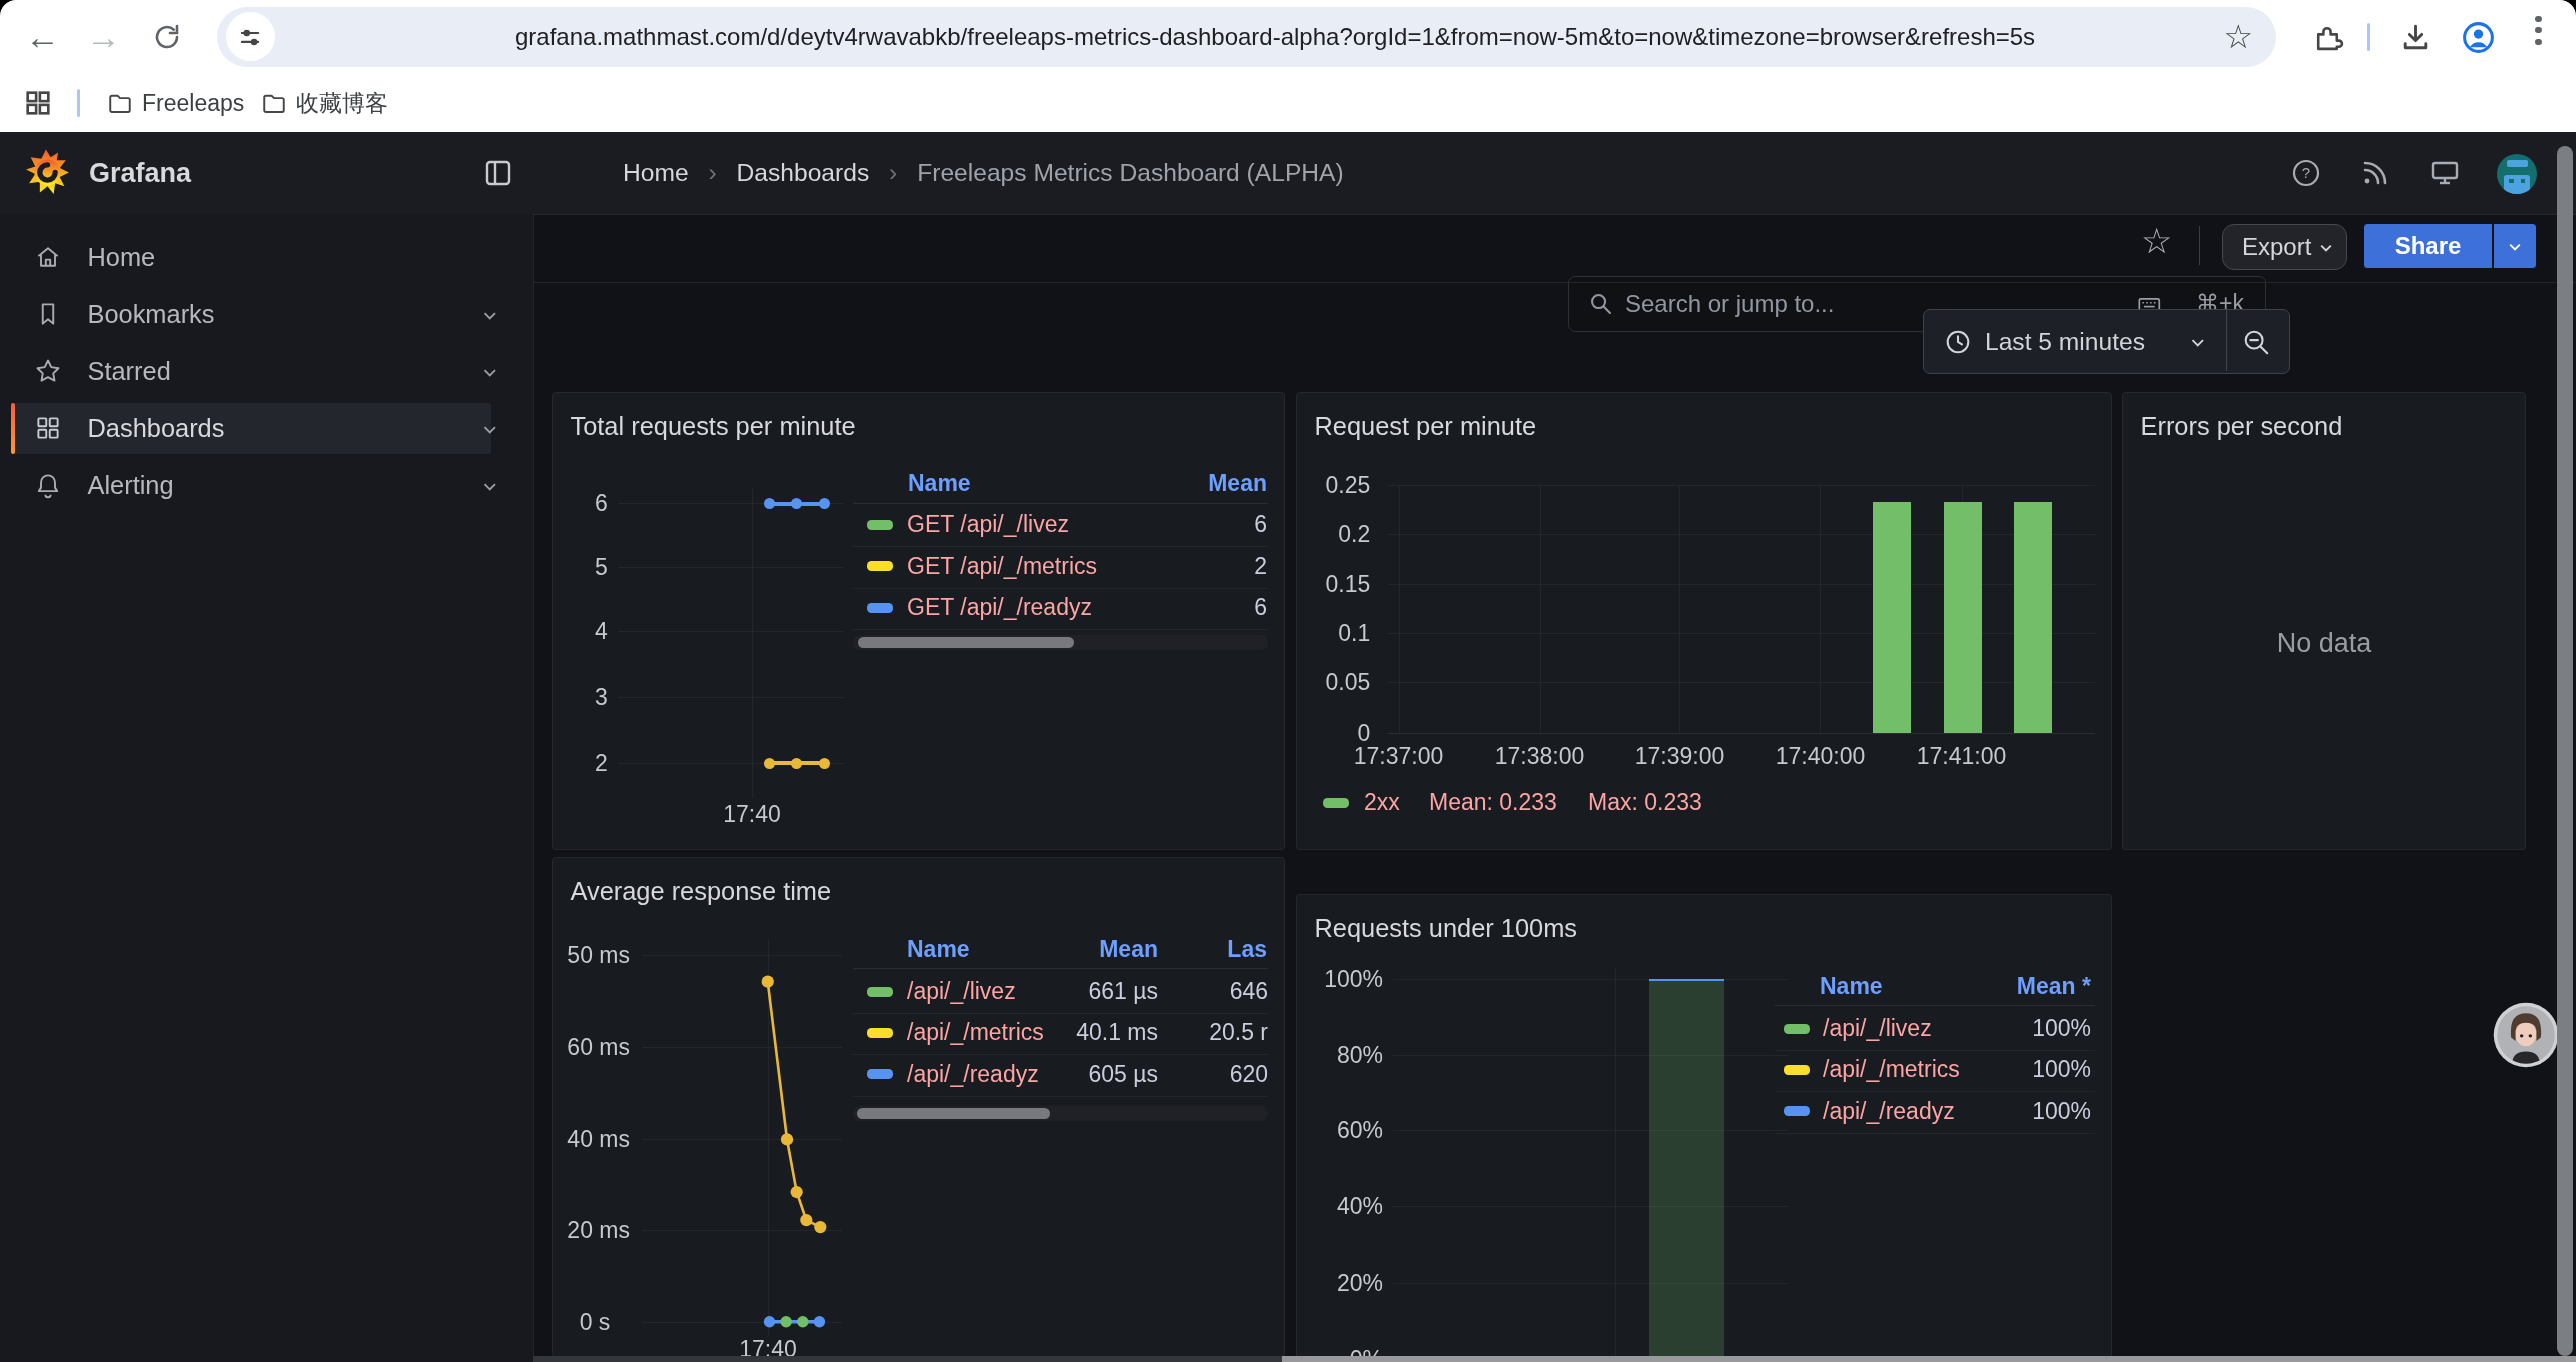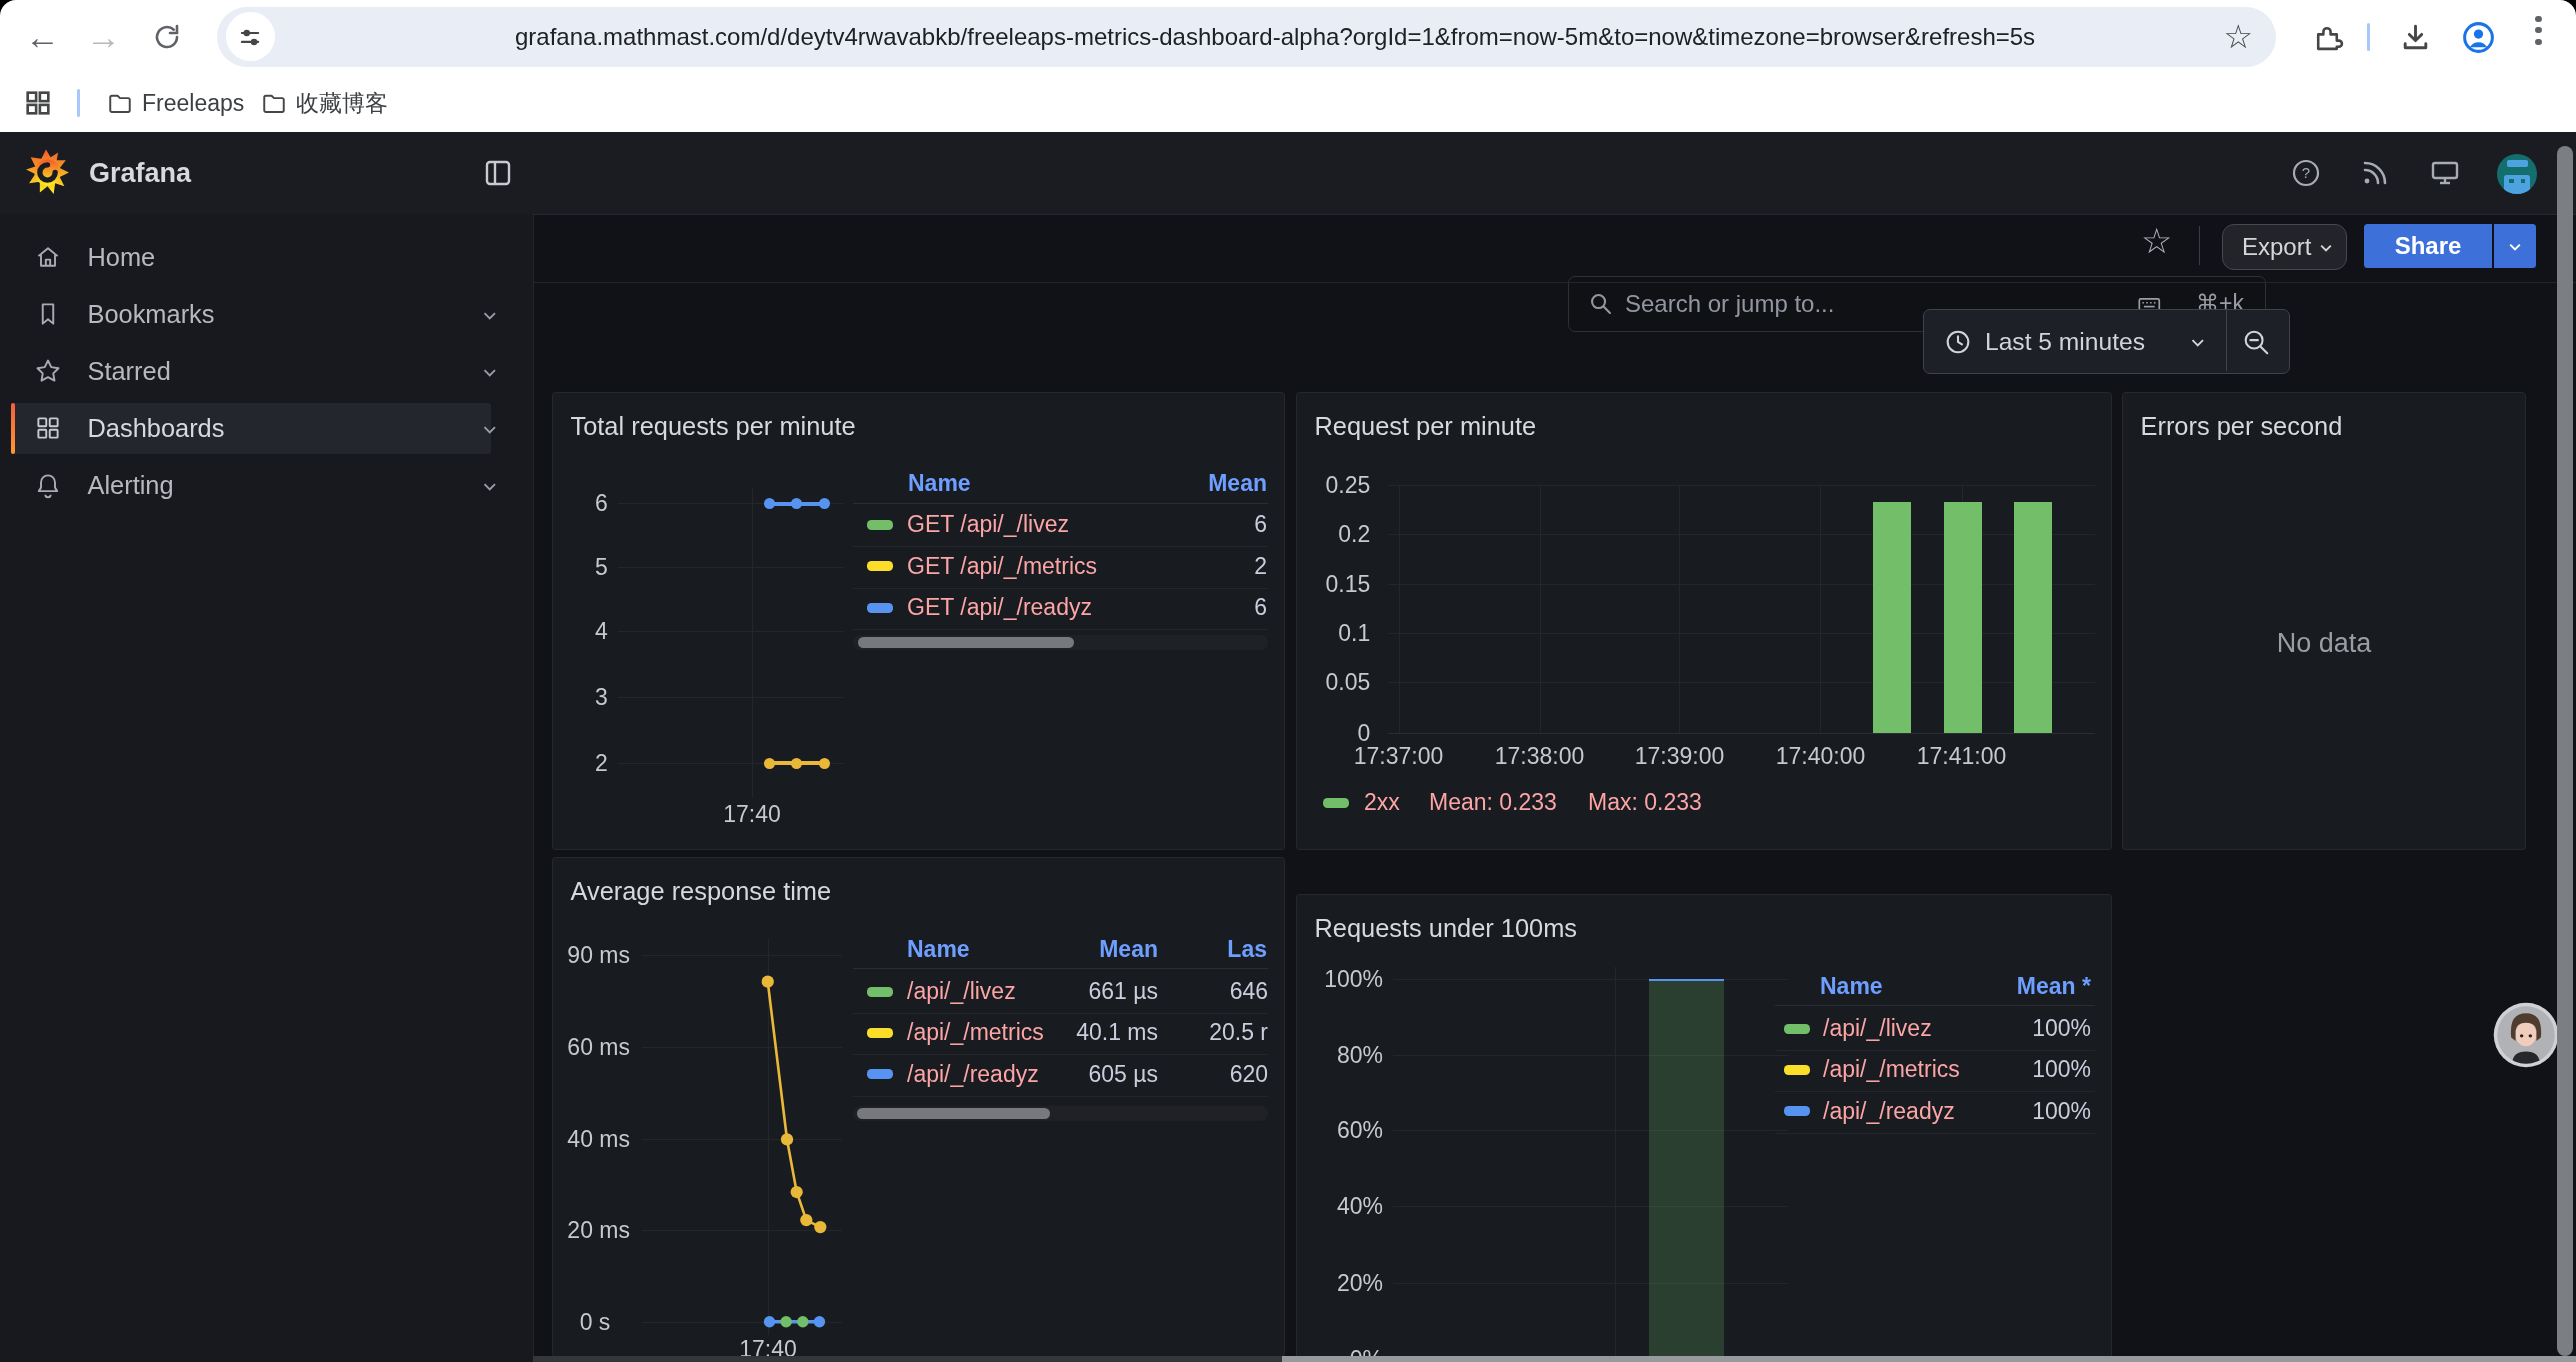--- a/index.html
+++ b/index.html
@@ -138,20 +138,27 @@
         <path d="M32 22 a10 10 0 1 0 10 10" stroke="#1a1c22" stroke-width="7" fill="none" stroke-linecap="round"></path>
       </svg>
     </div>
     <span class="abs" style="left:89px;top:0;font-size:27px;font-weight:600;color:#d8d9dd;line-height:82px;">Grafana</span>
     <div class="abs" style="left:482px;top:25.4px;">
       <svg width="32" height="32" viewBox="0 0 32 32" fill="none" stroke="#c9cbd0" stroke-width="2.4">
           <rect x="5" y="5" width="22" height="22" rx="3"></rect>
           <line x1="13" y1="5" x2="13" y2="27"></line>
         </svg>
     </div>
+    <div class="abs" style="left:623px;top:0;">
+      <span class="crumb c-bright">Home</span>
+      <span class="crumb c-sep" style="padding:0 16px;">›</span>
+      <span class="crumb c-bright">Dashboards</span>
+      <span class="crumb c-sep" style="padding:0 16px;">›</span>
+      <span class="crumb c-dim">Freeleaps Metrics Dashboard (ALPHA)</span>
+    </div>
     <div class="abs search-box">
       <svg class="abs" style="left:19px;top:14px;" width="26" height="26" viewBox="0 0 32 32" fill="none" stroke="#9296a0" stroke-width="2.6" stroke-linecap="round">
           <circle cx="13" cy="13" r="8"></circle>
           <line x1="19.5" y1="19.5" x2="27" y2="27"></line>
         </svg>
       <span class="abs" style="left:56px;top:0;font-size:24px;color:#9296a0;line-height:53px;">Search or jump to...</span>
       <svg class="abs" style="right:103px;top:15px;" width="24.6" height="24.6" viewBox="0 0 32 32" fill="none" stroke="#9a9da5" stroke-width="2.2">
           <rect x="3" y="9" width="26" height="15" rx="2"></rect>
           <line x1="7" y1="14" x2="9" y2="14"></line>
           <line x1="12" y1="14" x2="14" y2="14"></line>
@@ -354,21 +361,21 @@
     <span class="abs leg-name" style="left:291px;top:396px;">Max: 0.233</span>
   </div>
 
   <div class="abs panel" style="left:2122px;top:392px;width:402px;height:456px;">
     <span class="abs p-title">Errors per second</span>
     <span class="abs t-c" style="left:0;top:235px;width:402px;font-size:27px;color:#9b9da3;">No data</span>
   </div>
 
   <div class="abs panel" style="left:552px;top:857px;width:731px;height:498px;">
     <span class="abs p-title">Average response time</span>
-    <span class="abs tick t-r" style="left:7px;top:83px;width:70px;">90 ms</span>
+    <span class="abs tick t-r" style="left:7px;top:83px;width:70px;">50 ms</span>
     <span class="abs tick t-r" style="left:7px;top:175px;width:70px;">60 ms</span>
     <span class="abs tick t-r" style="left:7px;top:267px;width:70px;">40 ms</span>
     <span class="abs tick t-r" style="left:7px;top:358px;width:70px;">20 ms</span>
     <span class="abs tick t-r" style="left:7px;top:450px;width:70px;text-align:center;">0 s</span>
     <div class="abs grid-h" style="left:89px;top:97px;width:200px;"></div>
     <div class="abs grid-h" style="left:89px;top:189px;width:200px;"></div>
     <div class="abs grid-h" style="left:89px;top:281px;width:200px;"></div>
     <div class="abs grid-h" style="left:89px;top:372px;width:200px;"></div>
     <div class="abs grid-h" style="left:89px;top:464px;width:200px;"></div>
     <div class="abs grid-v" style="left:215px;top:81px;height:396px;"></div>

